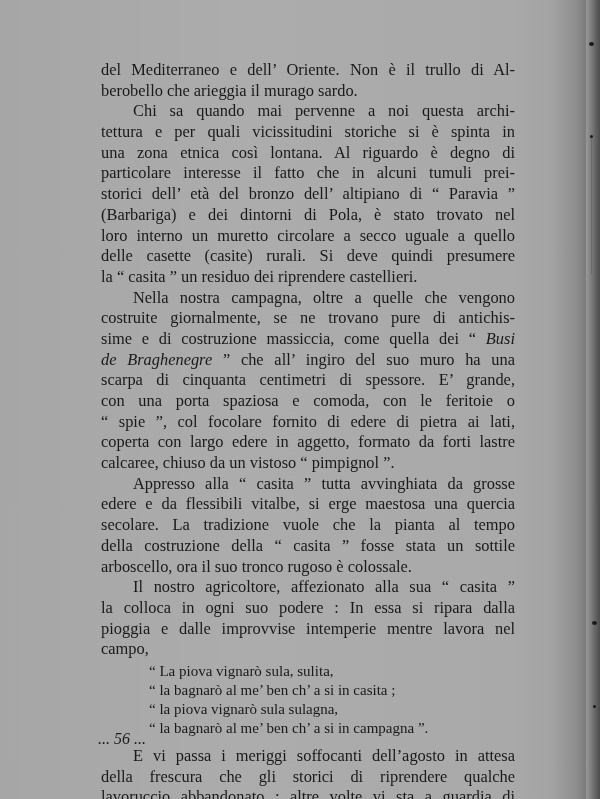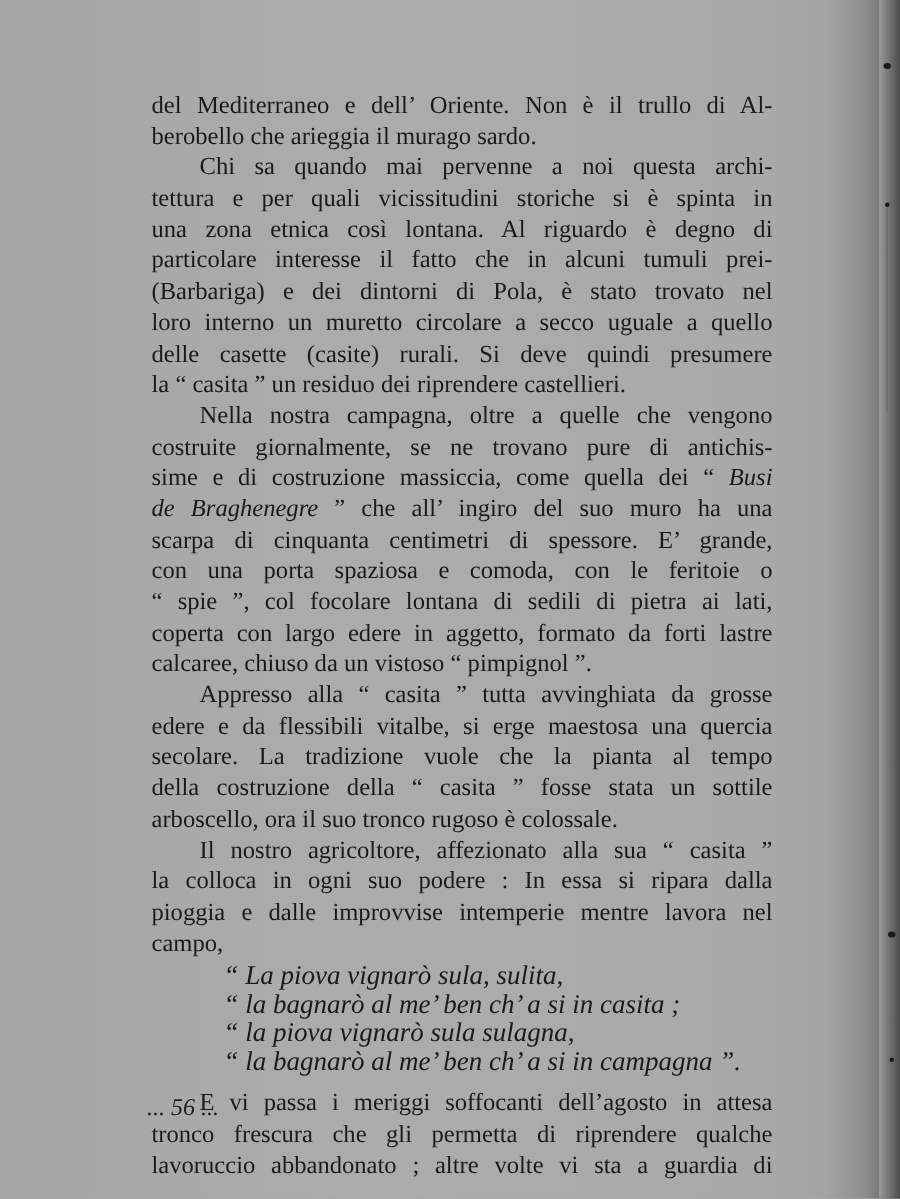--- a/index.html
+++ b/index.html
@@ -65,23 +65,22 @@
       text-align-last: left;
       font-family: Liberation Serif, serif;
     }
     .indent {
       padding-left: 32px;
     }
     .verse-block {
       margin-top: 2px;
       margin-bottom: 8px;
       padding-left: 48px;
-      font-size: 18px;
+      font-size: 15px;
       line-height: 19px;
-      font-style: italic;
     }
     .verse-line {
       display: block;
       white-space: nowrap;
       height: 19px;
     }
     .page-number {
       position: absolute;
       left: 98px;
       top: 730px;
@@ -106,34 +105,35 @@
     <div id="para-p0">
       <span class="line">del Mediterraneo e dell’ Oriente. Non è il trullo di Al-</span>
       <span class="line last">berobello che arieggia il murago sardo.</span>
     </div>
 
     <div id="para-p1">
       <span class="line indent">Chi sa quando mai pervenne a noi questa archi-</span>
       <span class="line">tettura e per quali vicissitudini storiche si è spinta in</span>
       <span class="line">una zona etnica così lontana. Al riguardo è degno di</span>
       <span class="line">particolare interesse il fatto che in alcuni tumuli prei-</span>
+      <span class="line">storici dell’ età del bronzo dell’ altipiano di “ Paravia ”</span>
       <span class="line">(Barbariga) e dei dintorni di Pola, è stato trovato nel</span>
       <span class="line">loro interno un muretto circolare a secco uguale a quello</span>
       <span class="line">delle casette (casite) rurali. Si deve quindi presumere</span>
       <span class="line last">la “ casita ” un residuo dei riprendere castellieri.</span>
     </div>
 
     <div id="para-p2">
       <span class="line indent">Nella nostra campagna, oltre a quelle che vengono</span>
       <span class="line">costruite giornalmente, se ne trovano pure di antichis-</span>
       <span class="line">sime e di costruzione massiccia, come quella dei “ <em>Busi</em></span>
       <span class="line"><em>de Braghenegre</em> ” che all’ ingiro del suo muro ha una</span>
       <span class="line">scarpa di cinquanta centimetri di spessore. E’ grande,</span>
       <span class="line">con una porta spaziosa e comoda, con le feritoie o</span>
-      <span class="line">“ spie ”, col focolare lontana di sedili di pietra ai lati,</span>
+      <span class="line">“ spie ”, col focolare fornito di edere di pietra ai lati,</span>
       <span class="line">coperta con largo edere in aggetto, formato da forti lastre</span>
       <span class="line last">calcaree, chiuso da un vistoso “ pimpignol ”.</span>
     </div>
 
     <div id="para-p3">
       <span class="line indent">Appresso alla “ casita ” tutta avvinghiata da grosse</span>
       <span class="line">edere e da flessibili vitalbe, si erge maestosa una quercia</span>
       <span class="line">secolare. La tradizione vuole che la pianta al tempo</span>
       <span class="line">della costruzione della “ casita ” fosse stata un sottile</span>
       <span class="line last">arboscello, ora il suo tronco rugoso è colossale.</span>
@@ -148,19 +148,19 @@
 
     <div class="verse-block">
       <span class="verse-line">“ La piova vignarò sula, sulita,</span>
       <span class="verse-line">“ la bagnarò al me’ ben ch’ a si in casita ;</span>
       <span class="verse-line">“ la piova vignarò sula sulagna,</span>
       <span class="verse-line">“ la bagnarò al me’ ben ch’ a si in campagna ”.</span>
     </div>
 
     <div id="para-p5">
       <span class="line indent">E vi passa i meriggi soffocanti dell’agosto in attesa</span>
-      <span class="line">tronco frescura che gli permetta di riprendere qualche</span>
+      <span class="line">della frescura che gli storici di riprendere qualche</span>
       <span class="line">lavoruccio abbandonato ; altre volte vi sta a guardia di</span>
     </div>
   </div>
 
   <div class="page-number">... 56 ...</div>
 </div>
 
 </body></html>

